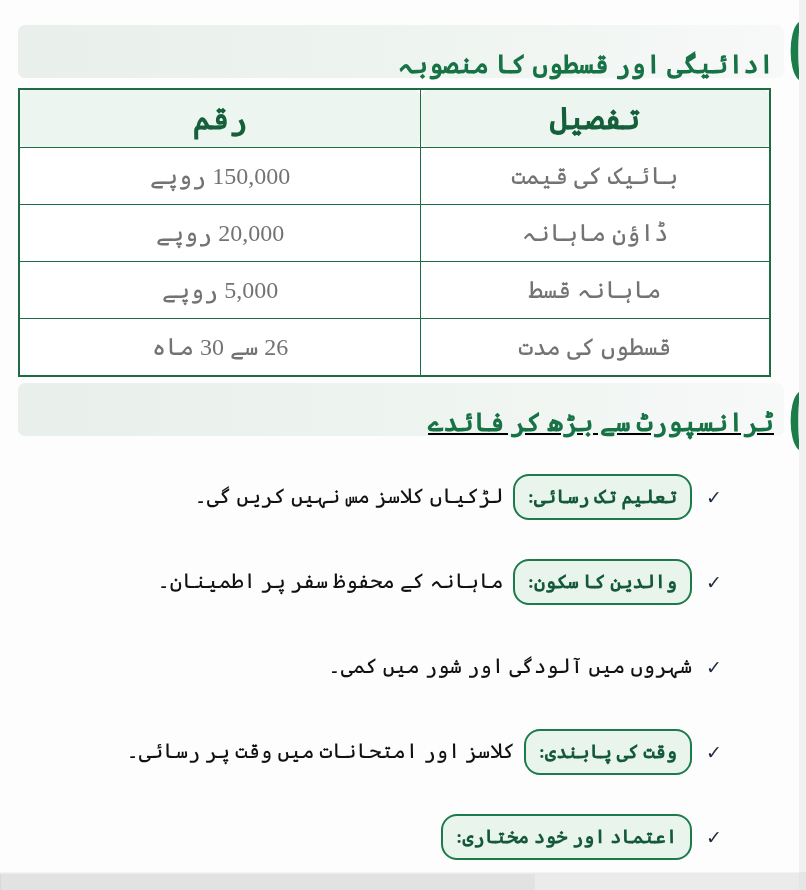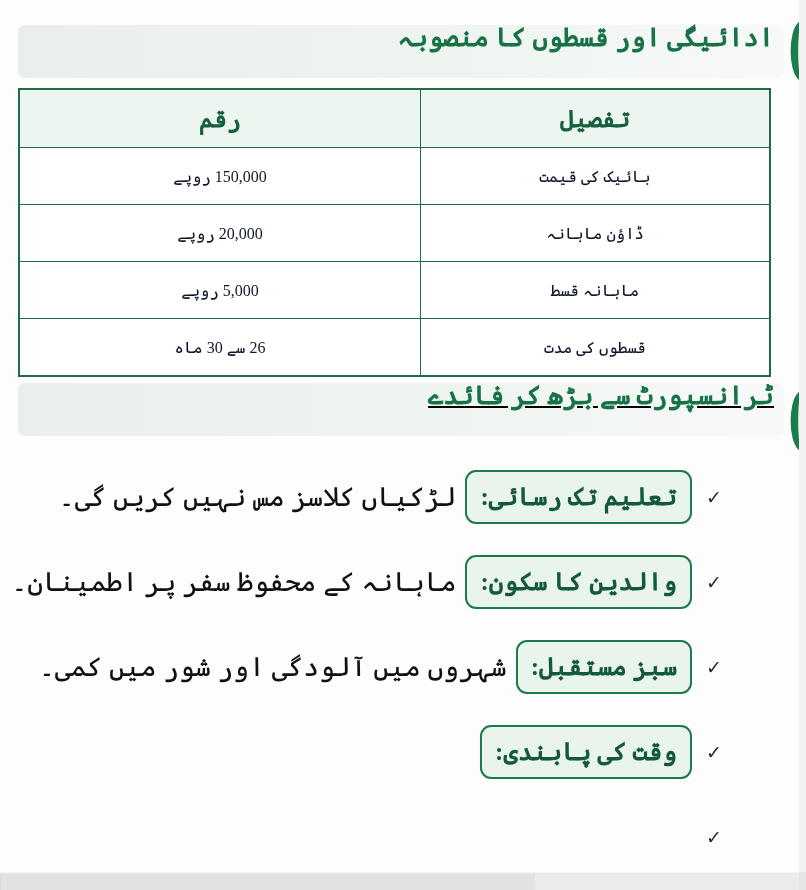--- a/index.html
+++ b/index.html
@@ -7,21 +7,21 @@
     width:806px;height:890px;position:relative;overflow:hidden;
     background:#fdfdfd;
     font-family:"Liberation Serif","DejaVu Serif",serif;
     direction:rtl;
   }
   
   .banner{
     position:absolute;left:18px;width:766px;height:53px;
     border-radius:7px;
     background:linear-gradient(270deg,#f7f9f8 0%,#eef4f0 45%,#e9f0eb 100%);
-    display:flex;align-items:flex-start;justify-content:flex-start;
+    display:flex;align-items:flex-end;justify-content:flex-start;
     padding:0;box-sizing:border-box;
   }
   .banner .title{
     color:#177246;font-weight:700;font-size:26px;line-height:1;
     padding-right:10px;white-space:nowrap;
   }
   .bracket{
     position:absolute;width:17px;height:58px;
   }
   .bracket svg{display:block;width:100%;height:100%;}
@@ -31,45 +31,45 @@
   
   .plan-table{
     position:absolute;top:88px;left:18px;width:753px;
     border-collapse:collapse;direction:rtl;
     border:2px solid #1e6b45;
   }
   .plan-table th,.plan-table td{
     border:1px solid #1e6b45;text-align:center;vertical-align:middle;
   }
   .plan-table th{
-    background:#ecf5ef;color:#155f3b;font-weight:700;font-size:24px;height:55px;
+    background:#ecf5ef;color:#155f3b;font-weight:700;font-size:31px;height:55px;border-radius:9px;
   }
   .plan-table td{
-    background:#ffffff;color:#0f172a;font-size:16px;height:54px;
+    background:#ffffff;color:#737373;font-size:24px;height:54px;
   }
   .col-detail{width:349px;}
   .col-amount{width:402px;}
 
   
   .benefit{
     position:absolute;right:84px;height:60px;
     display:flex;align-items:center;white-space:nowrap;
   }
   .benefit .check{
     color:#1f2a3a;font-size:19px;font-weight:700;
     margin-left:14px; 
     font-family:"DejaVu Sans","Liberation Sans",sans-serif;
   }
   .benefit .label-box{
     display:inline-flex;align-items:center;justify-content:center;
-    border:2.5px solid #1d7a4a;border-radius:11px;background:#e9f4ec;
-    color:#14593a;font-weight:700;font-size:25px;
+    border:2.5px solid #1d7a4a;border-radius:16px;background:#e9f4ec;
+    color:#14593a;font-weight:700;font-size:19px;
     padding:11px 13px;margin-left:9px;line-height:1.1;
   }
-  .benefit .desc{color:#111111;font-size:27px;line-height:1.2;}
+  .benefit .desc{color:#111111;font-size:21px;line-height:1.2;}
   #benefit-0{top:467px;} #benefit-1{top:552px;} #benefit-2{top:637px;}
   #benefit-3{top:722px;} #benefit-4{top:807px;}
 
   
   .hscroll-track{
     position:absolute;left:0;bottom:0;width:799px;height:18px;background:#ebebeb;
     border-top:1px solid #f3f3f3;box-sizing:border-box;
   }
   .hscroll-thumb{
     position:absolute;left:0;top:1px;width:535px;height:17px;background:#e2e2e2;
@@ -135,28 +135,29 @@
   <span class="label-box">تعلیم تک رسائی:</span>
   <span class="desc">لڑکیاں کلاسز مس نہیں کریں گی۔</span>
 </div>
 <div class="benefit" id="benefit-1">
   <span class="check">✓</span>
   <span class="label-box">والدین کا سکون:</span>
   <span class="desc">ماہانہ کے محفوظ سفر پر اطمینان۔</span>
 </div>
 <div class="benefit" id="benefit-2">
   <span class="check">✓</span>
-  <span class="label-box">سبز مستقبل:</span>
   <span class="desc">شہروں میں آلودگی اور شور میں کمی۔</span>
 </div>
 <div class="benefit" id="benefit-3">
   <span class="check">✓</span>
   <span class="label-box">وقت کی پابندی:</span>
+  <span class="desc">کلاسز اور امتحانات میں وقت پر رسائی۔</span>
 </div>
 <div class="benefit" id="benefit-4">
   <span class="check">✓</span>
+  <span class="label-box">اعتماد اور خود مختاری:</span>
 </div>
 
 <div class="vscroll-track"></div>
 <div class="hscroll-track">
   <div class="hscroll-thumb"></div>
 </div>
 <div class="scroll-corner"></div>
 
 </body></html>

